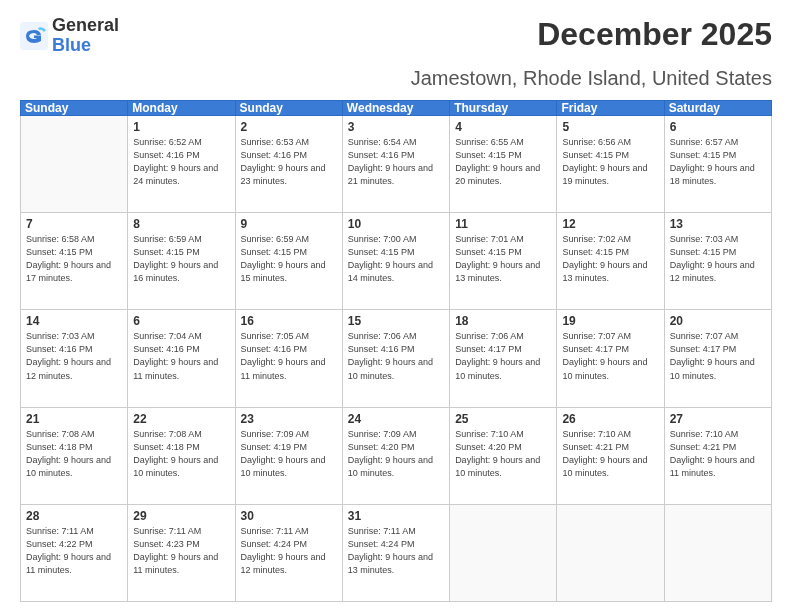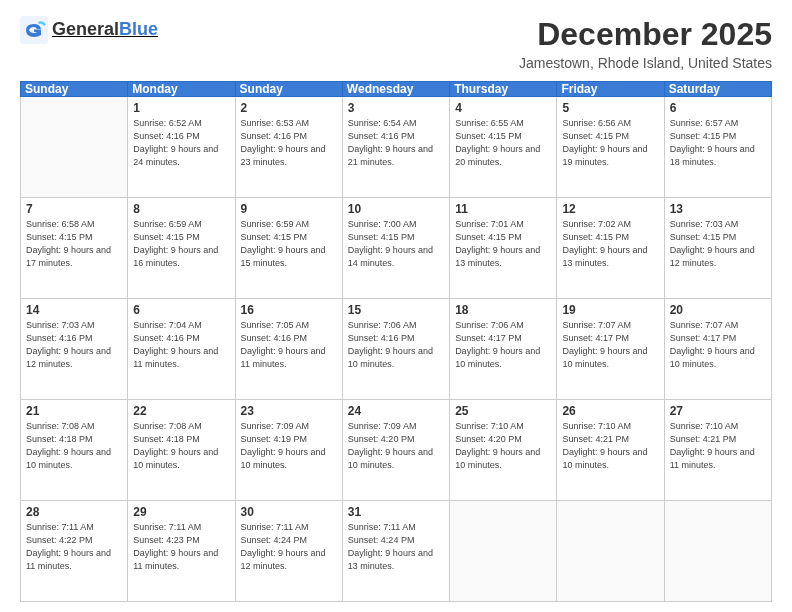--- a/index.html
+++ b/index.html
@@ -22,23 +22,22 @@
       justify-content: space-between;
       align-items: flex-start;
       margin-bottom: 10px;
     }
     .logo {
       display: flex;
       align-items: center;
     }
     .logo-text {
       display: flex;
-      flex-direction: row;
+      flex-direction: column;
       line-height: 1.1;
-      text-decoration: underline;
     }
     .logo-general {
       font-size: 18px;
       font-weight: bold;
       color: #333;
     }
     .logo-blue {
       font-size: 18px;
       font-weight: bold;
       color: #3a7bd5;
@@ -50,23 +49,23 @@
     }
     .title-block {
       text-align: right;
     }
     .month-title {
       font-size: 32px;
       font-weight: bold;
       color: #333;
     }
     .location {
-      font-size: 14px;
+      font-size: 20px;
       color: #555;
-      margin-top: 2px;
+      margin-top: 14px;
     }
     .calendar {
       flex: 1;
       border: 1px solid #ccc;
       border-collapse: collapse;
       width: 100%;
       table-layout: fixed;
     }
     .calendar th {
       background-color: #3a7bd5;

